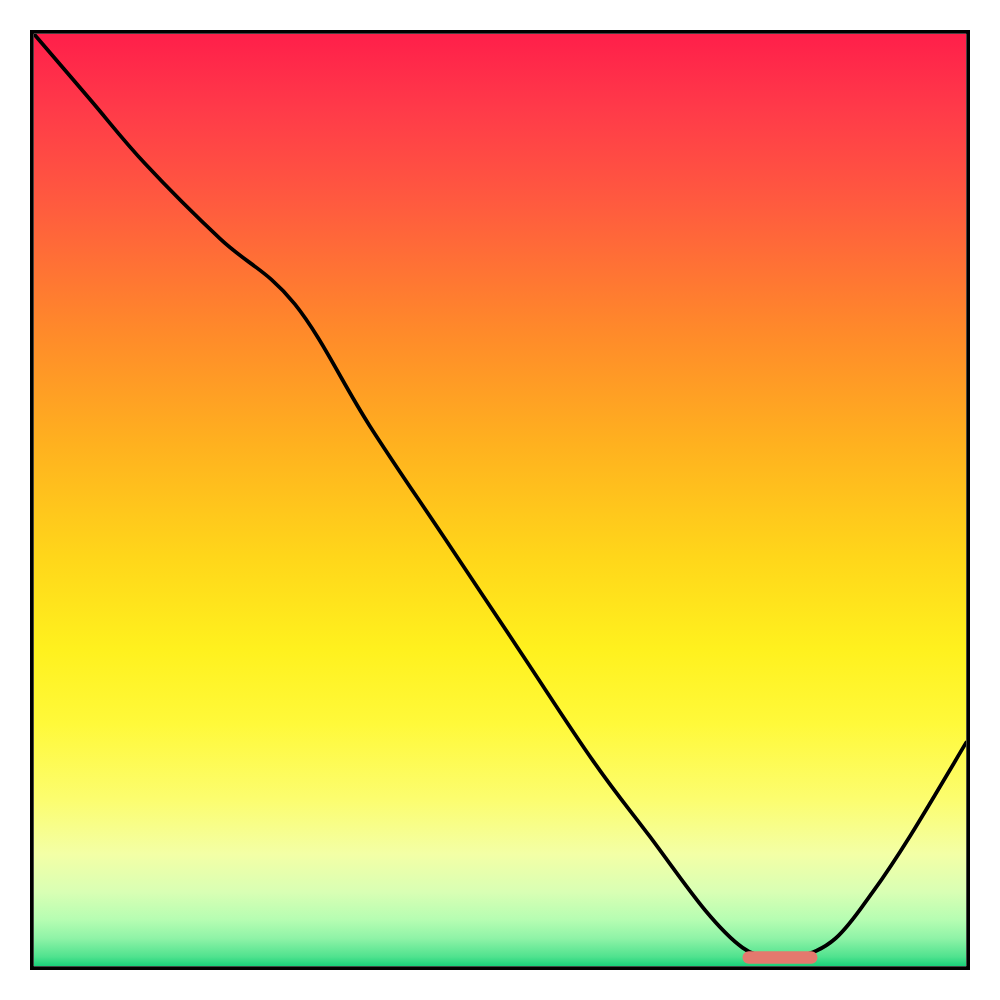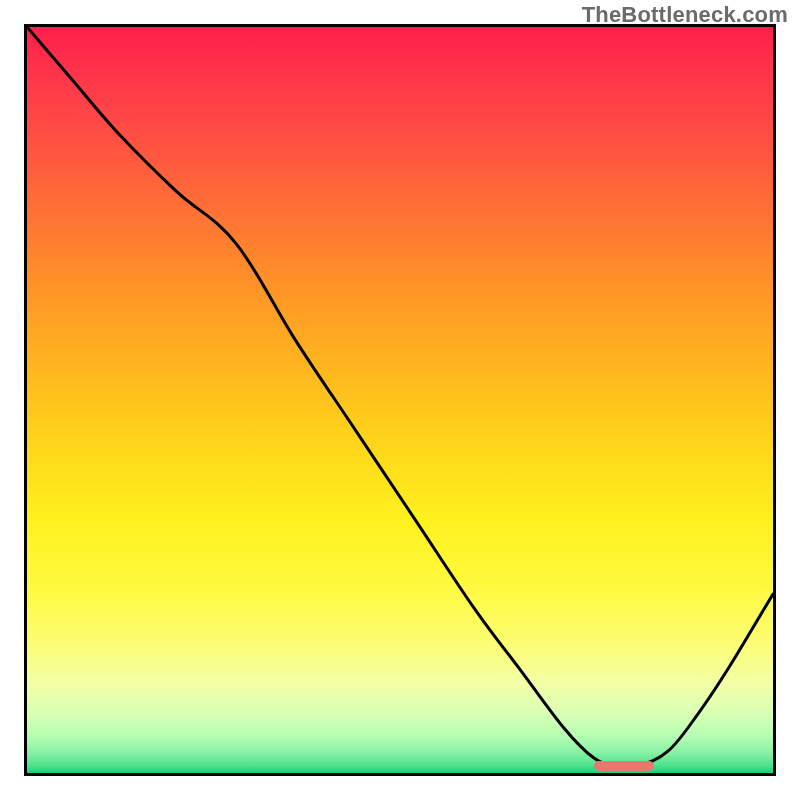--- a/index.html
+++ b/index.html
@@ -66,21 +66,20 @@
     position: absolute;
     height: 10px;
     background: #e4796e;
     border-radius: 6px;
   }
 </style>
 </head>
 <body>
 
 <div class="wrap">
-  <div class="watermark">TheBottleneck.com</div>
 
   <div class="plot">
     <div class="gradient"></div>
 
     <svg class="curve" viewBox="0 0 100 100" preserveAspectRatio="none">
       <path fill="none" stroke="#000000" stroke-width="3" stroke-linecap="round" stroke-linejoin="round" vector-effect="non-scaling-stroke" d="M 0 0 C 1.08 1.26, 3.84 4.48, 6 7 C 8.16 9.52, 9.48 11.3, 12 14 C 14.52 16.7, 17.12 19.3, 20 22 C 22.88 24.7, 25.120000000000005 25.4, 28.000000000000004 29 C 30.880000000000003 32.6, 33.12 37.50000000000001, 36 42.00000000000001 C 38.88 46.50000000000001, 41.12 49.68, 44 54 C 46.88 58.32, 49.12 61.68, 52 66 C 54.88 70.32, 57.48 74.4, 60 78 C 62.52 81.6, 63.84 83.12, 66 86 C 68.16 88.88, 70.2 91.84, 72 94 C 73.8 96.16, 74.74 97.1, 76 98 C 77.26 98.9, 77.92 98.82, 79 99 C 80.08 99.18, 80.74 99.36, 82 99 C 83.26 98.64, 84.56 98.26, 86 97 C 87.44 95.74, 88.56 93.98, 90 92 C 91.44 90.02, 92.2 88.88, 94 86 C 95.8 83.12, 98.92 77.8, 100 76"></path>
     </svg>
 
     <div class="minline" style="left: 566.96px; width: 59.68px; top: 733.54px; background: rgb(228, 121, 110);"></div>
   </div>

